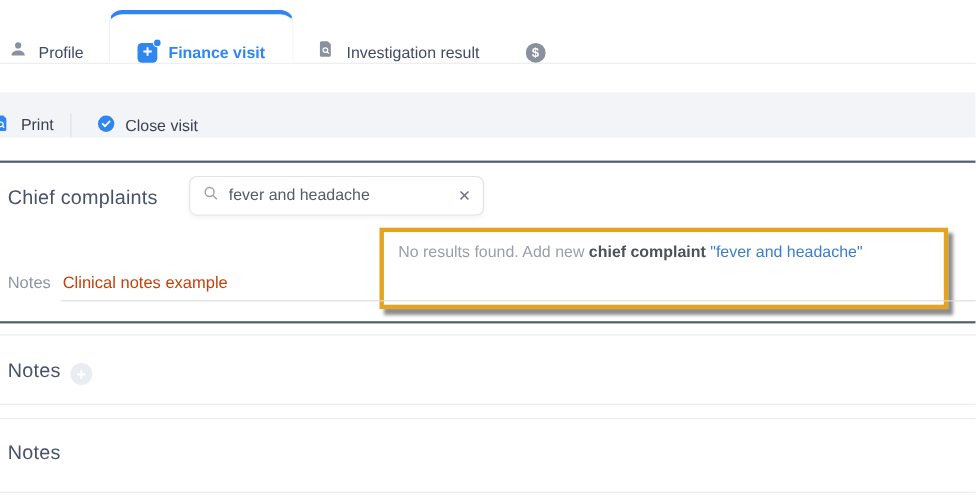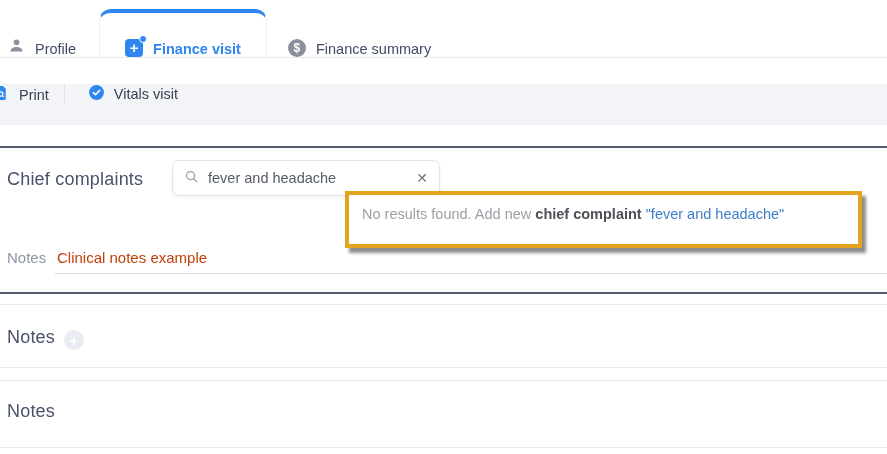--- a/index.html
+++ b/index.html
@@ -36,21 +36,21 @@
   .plus-square .plus-glyph { color:#fff; font-size:15px; font-weight:700; line-height:1; margin-top:-1px; }
   .badge-dot { position:absolute; top:-4px; right:-4px; width:8px; height:8px;
     background:#2f86f0; border:1.5px solid #fff; border-radius:50%; }
 
   .dollar-circle { width:18px; height:18px; border-radius:50%; background:#8a909d;
     color:#fff; font-size:12px; font-weight:700; display:flex; align-items:center; justify-content:center; }
 
   
   .toolbar {
     position:absolute; top:84px; left:0; right:0; height:41px;
-    background:#f2f4f8; display:flex; align-items:flex-start;
+    background:#f2f4f8; display:flex; align-items:flex-end;
   }
   .tb-item {
     display:flex; align-items:center; gap:9px; padding:0 17px;
     border-right:1px solid #dde1e9; cursor:pointer;
     font-size:14.5px; color:#3a4150; font-weight:500; white-space:nowrap;
   }
   .tb-item:last-child { border-right:none; padding:0 23px; }
   .tb-item:first-child { padding-left:0; padding-right:15px; }
   .clip-left { margin-left:-7px; }
 
@@ -68,21 +68,21 @@
   }
   .search-box input {
     border:none; outline:none; background:transparent; flex:1;
     font-family:inherit; font-size:14.5px; color:#555c66; margin-left:9px; min-width:0;
   }
   .clear-btn { margin-right:11px; margin-left:4px; color:#6f7683; font-size:14px;
     cursor:pointer; line-height:1; }
   .mag { margin-left:11px; flex:none; }
 
   .dropdown {
-    position:absolute; left:345px; top:191px; width:517px; height:57px;
+    position:absolute; left:345px; top:207px; width:517px; height:74px;
     background:#fff; border:4px solid #e3a41f;
     box-shadow:4px 5px 3px rgba(0,0,0,.45);
     padding:11px 13px; font-size:14.5px; white-space:nowrap; overflow:hidden;
   }
   .dd-prefix { color:#9b9fa6; }
   .dd-bold { color:#4d5158; font-weight:700; }
   .dd-query { color:#3c7fc6; }
 
   .notes-label { position:absolute; left:7px; top:249px; font-size:15px; color:#8d95a4; }
   .notes-value { position:absolute; left:57px; top:249px; font-size:15px; color:#c2410c; }
@@ -111,27 +111,36 @@
   </div>
 
   <div class="tab active">
     <span class="plus-square">
       <span class="plus-glyph">+</span>
       <span class="badge-dot"></span>
     </span>
     <span>Finance visit</span>
   </div>
 
+  <div class="tab">
+    <span class="gray-ic">
+      <svg width="17" height="17" viewBox="0 0 24 24">
+        <path d="M6 2h8l4 4v14a2 2 0 0 1-2 2H6a2 2 0 0 1-2-2V4a2 2 0 0 1 2-2z" fill="#8a909d"></path>
+        <circle cx="11" cy="13.5" r="3" fill="none" stroke="#fff" stroke-width="1.6"></circle>
+        <line x1="13.2" y1="15.7" x2="15.4" y2="17.9" stroke="#fff" stroke-width="1.6"></line>
+      </svg>
+    </span>
+    <span>Investigation result</span>
+  </div>
 
 
   <div class="tab">
     <span class="dollar-circle">
       <span>$</span>
     </span>
-    <span>Finance summary</span>
   </div>
 
 </div>
 
 <div class="toolbar">
 
   <div class="tb-item">
     <span class="clip-left">
       <svg width="17" height="18" viewBox="0 0 24 24">
         <path d="M6 2h8l4 4v14a2 2 0 0 1-2 2H6a2 2 0 0 1-2-2V4a2 2 0 0 1 2-2z" fill="#2f86f0"></path>
@@ -143,21 +152,21 @@
   </div>
 
 
   <div class="tb-item">
     <span>
       <svg width="17" height="17" viewBox="0 0 24 24">
         <circle cx="12" cy="12" r="10.5" fill="#2f86f0"></circle>
         <path d="M7.5 12.2l3 3 6-6.2" fill="none" stroke="#fff" stroke-width="2.3" stroke-linecap="round" stroke-linejoin="round"></path>
       </svg>
     </span>
-    <span>Vitals visit</span>
+    <span>Close visit</span>
   </div>
 
 
 </div>
 
 <div class="divider-dark" style="top:146px"></div>
 
 <div class="section-title" style="left:7px; top:169px">Chief complaints</div>
 
 <div class="search-box">

